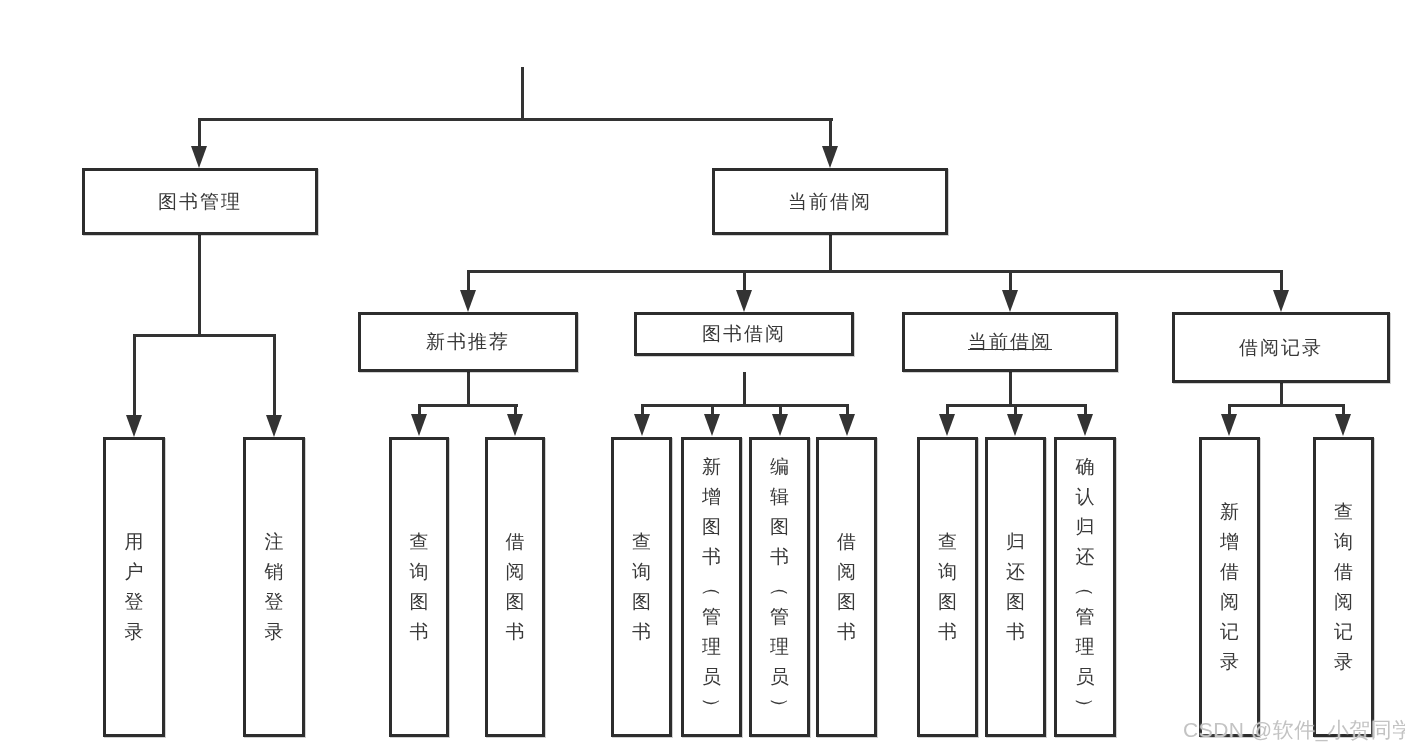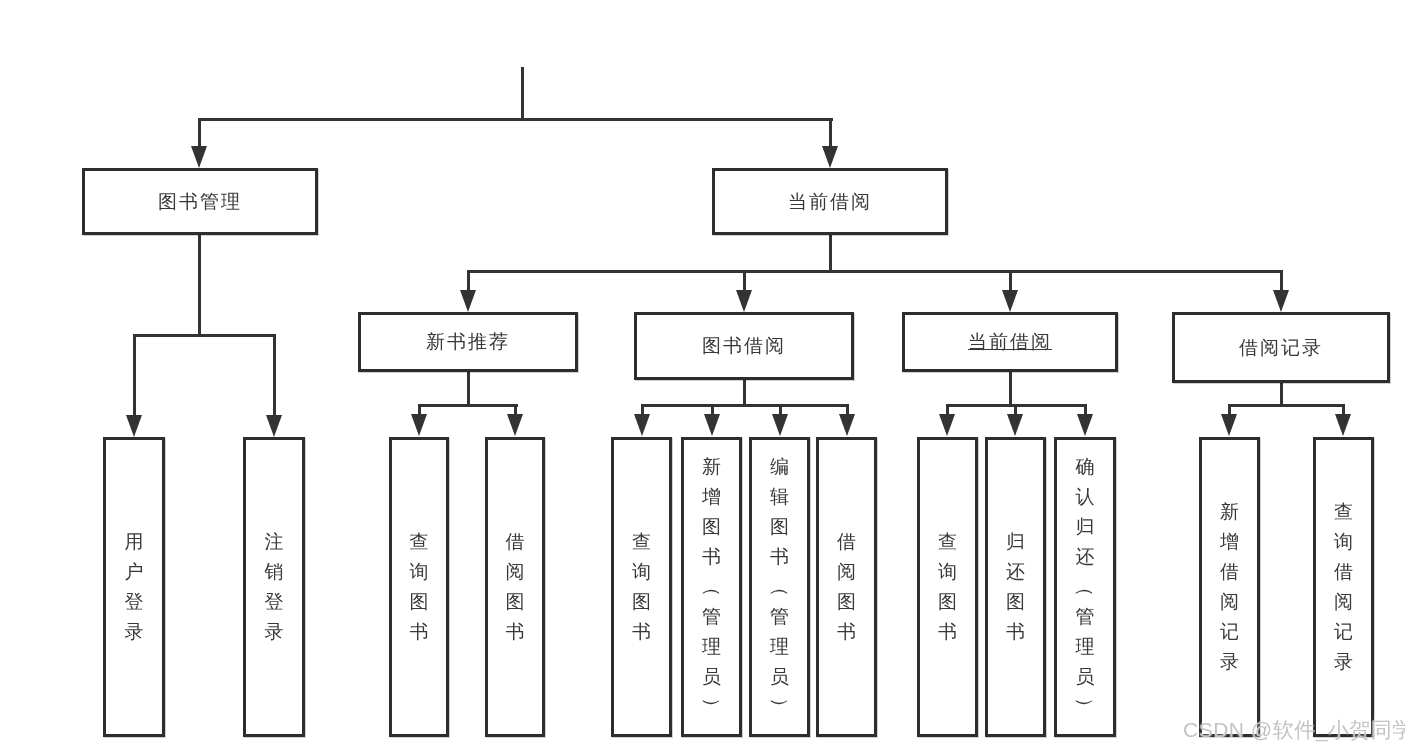--- a/index.html
+++ b/index.html
@@ -62,21 +62,21 @@
   <div class="vline" style="left:743px; top:270px; width:3px; height:22px;"></div>
   <div class="arrow" style="left:736px; top:290px;"></div>
   <div class="vline" style="left:1009px; top:270px; width:3px; height:22px;"></div>
   <div class="arrow" style="left:1002px; top:290px;"></div>
   <div class="vline" style="left:1280px; top:270px; width:3px; height:22px;"></div>
   <div class="arrow" style="left:1273px; top:290px;"></div>
 
   <div class="box" style="left:358px; top:312px; width:220px; height:60px;">
     <span>新书推荐</span>
   </div>
-  <div class="box" style="left:634px; top:312px; width:220px; height:68px;">
+  <div class="box" style="left:634px; top:312px; width:220px; height:44px;">
     <span>图书借阅</span>
   </div>
   <div class="box" style="left:902px; top:312px; width:216px; height:60px;text-decoration:underline;">
     <span>当前借阅</span>
   </div>
   <div class="box" style="left:1172px; top:312px; width:218px; height:71px;">
     <span>借阅记录</span>
   </div>
 
   <div class="vline" style="left:467px; top:372px; width:3px; height:35px;"></div>

